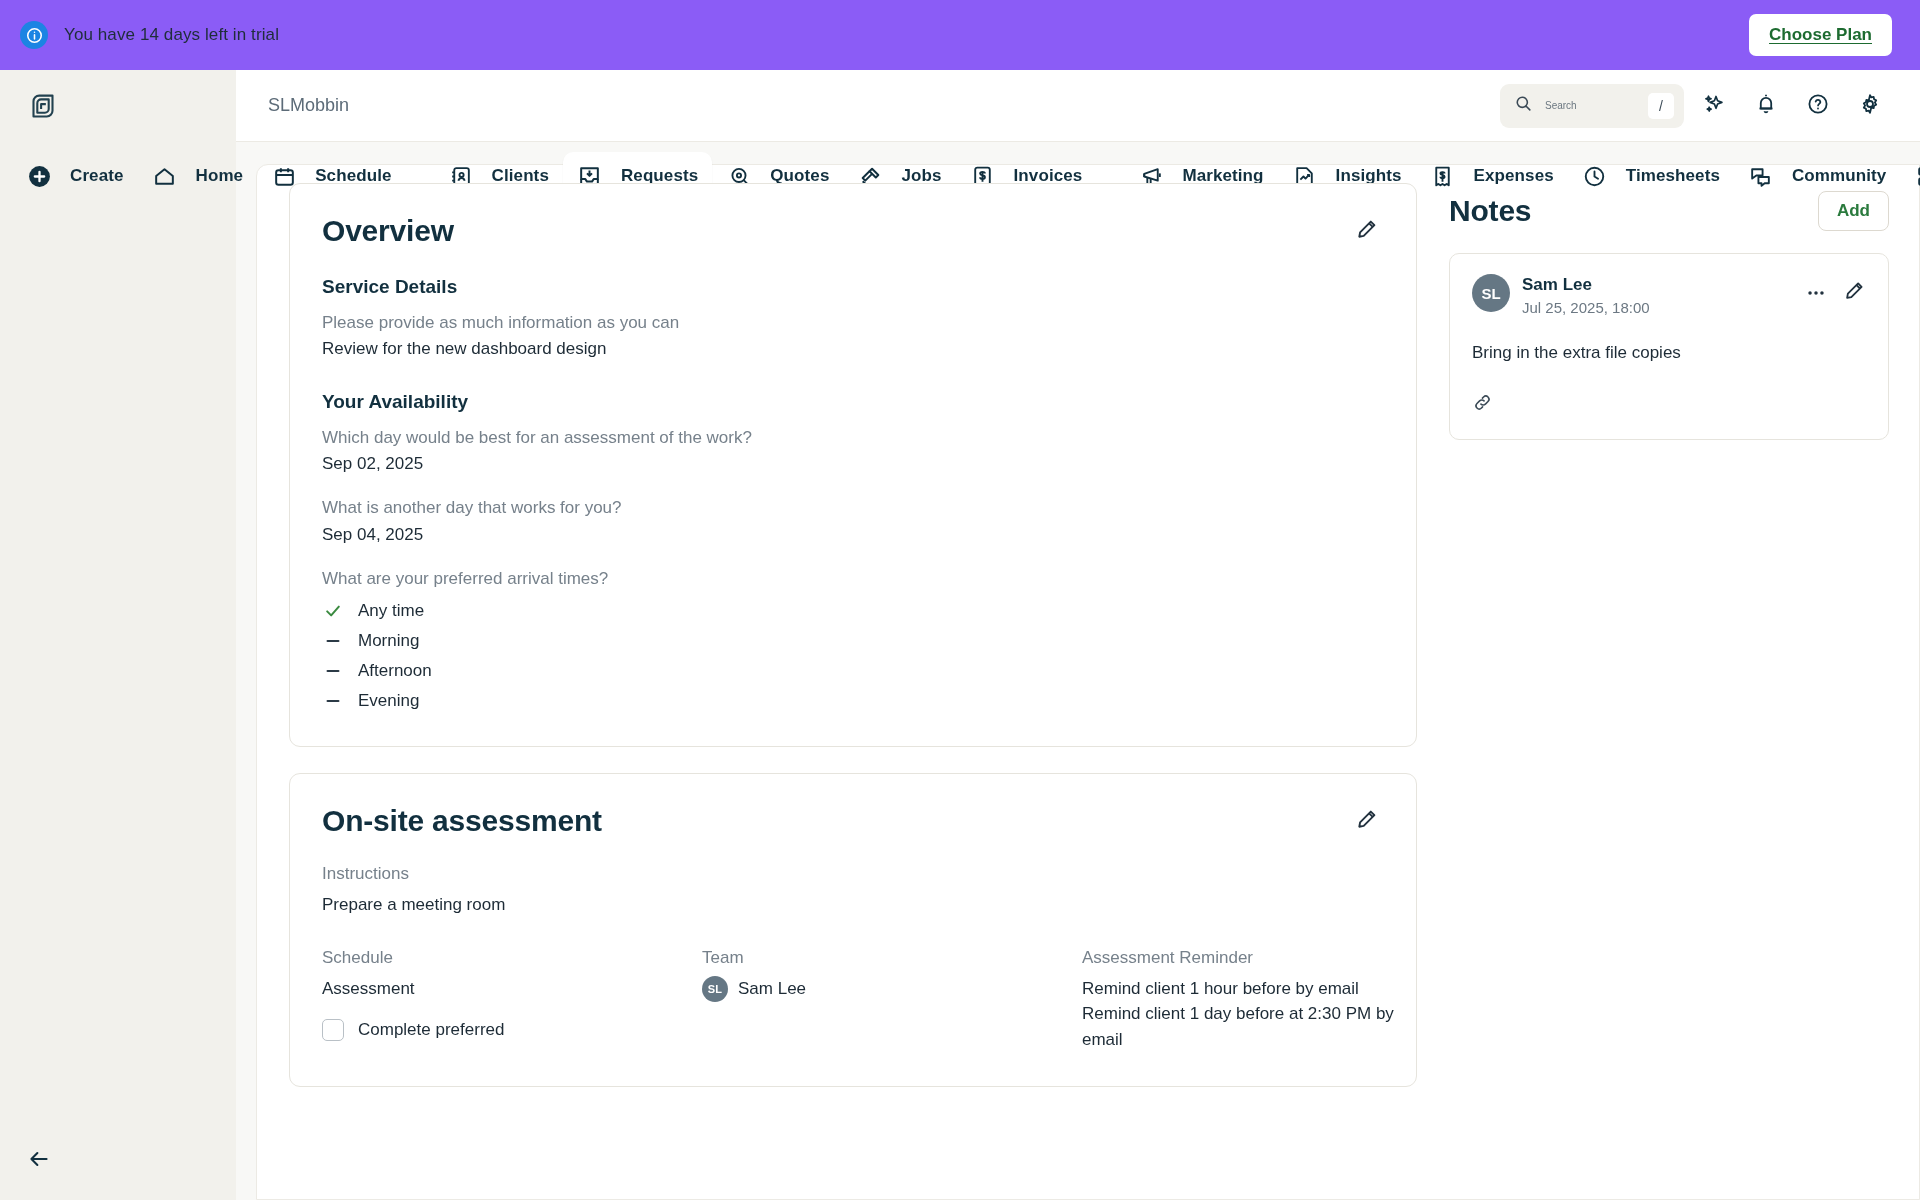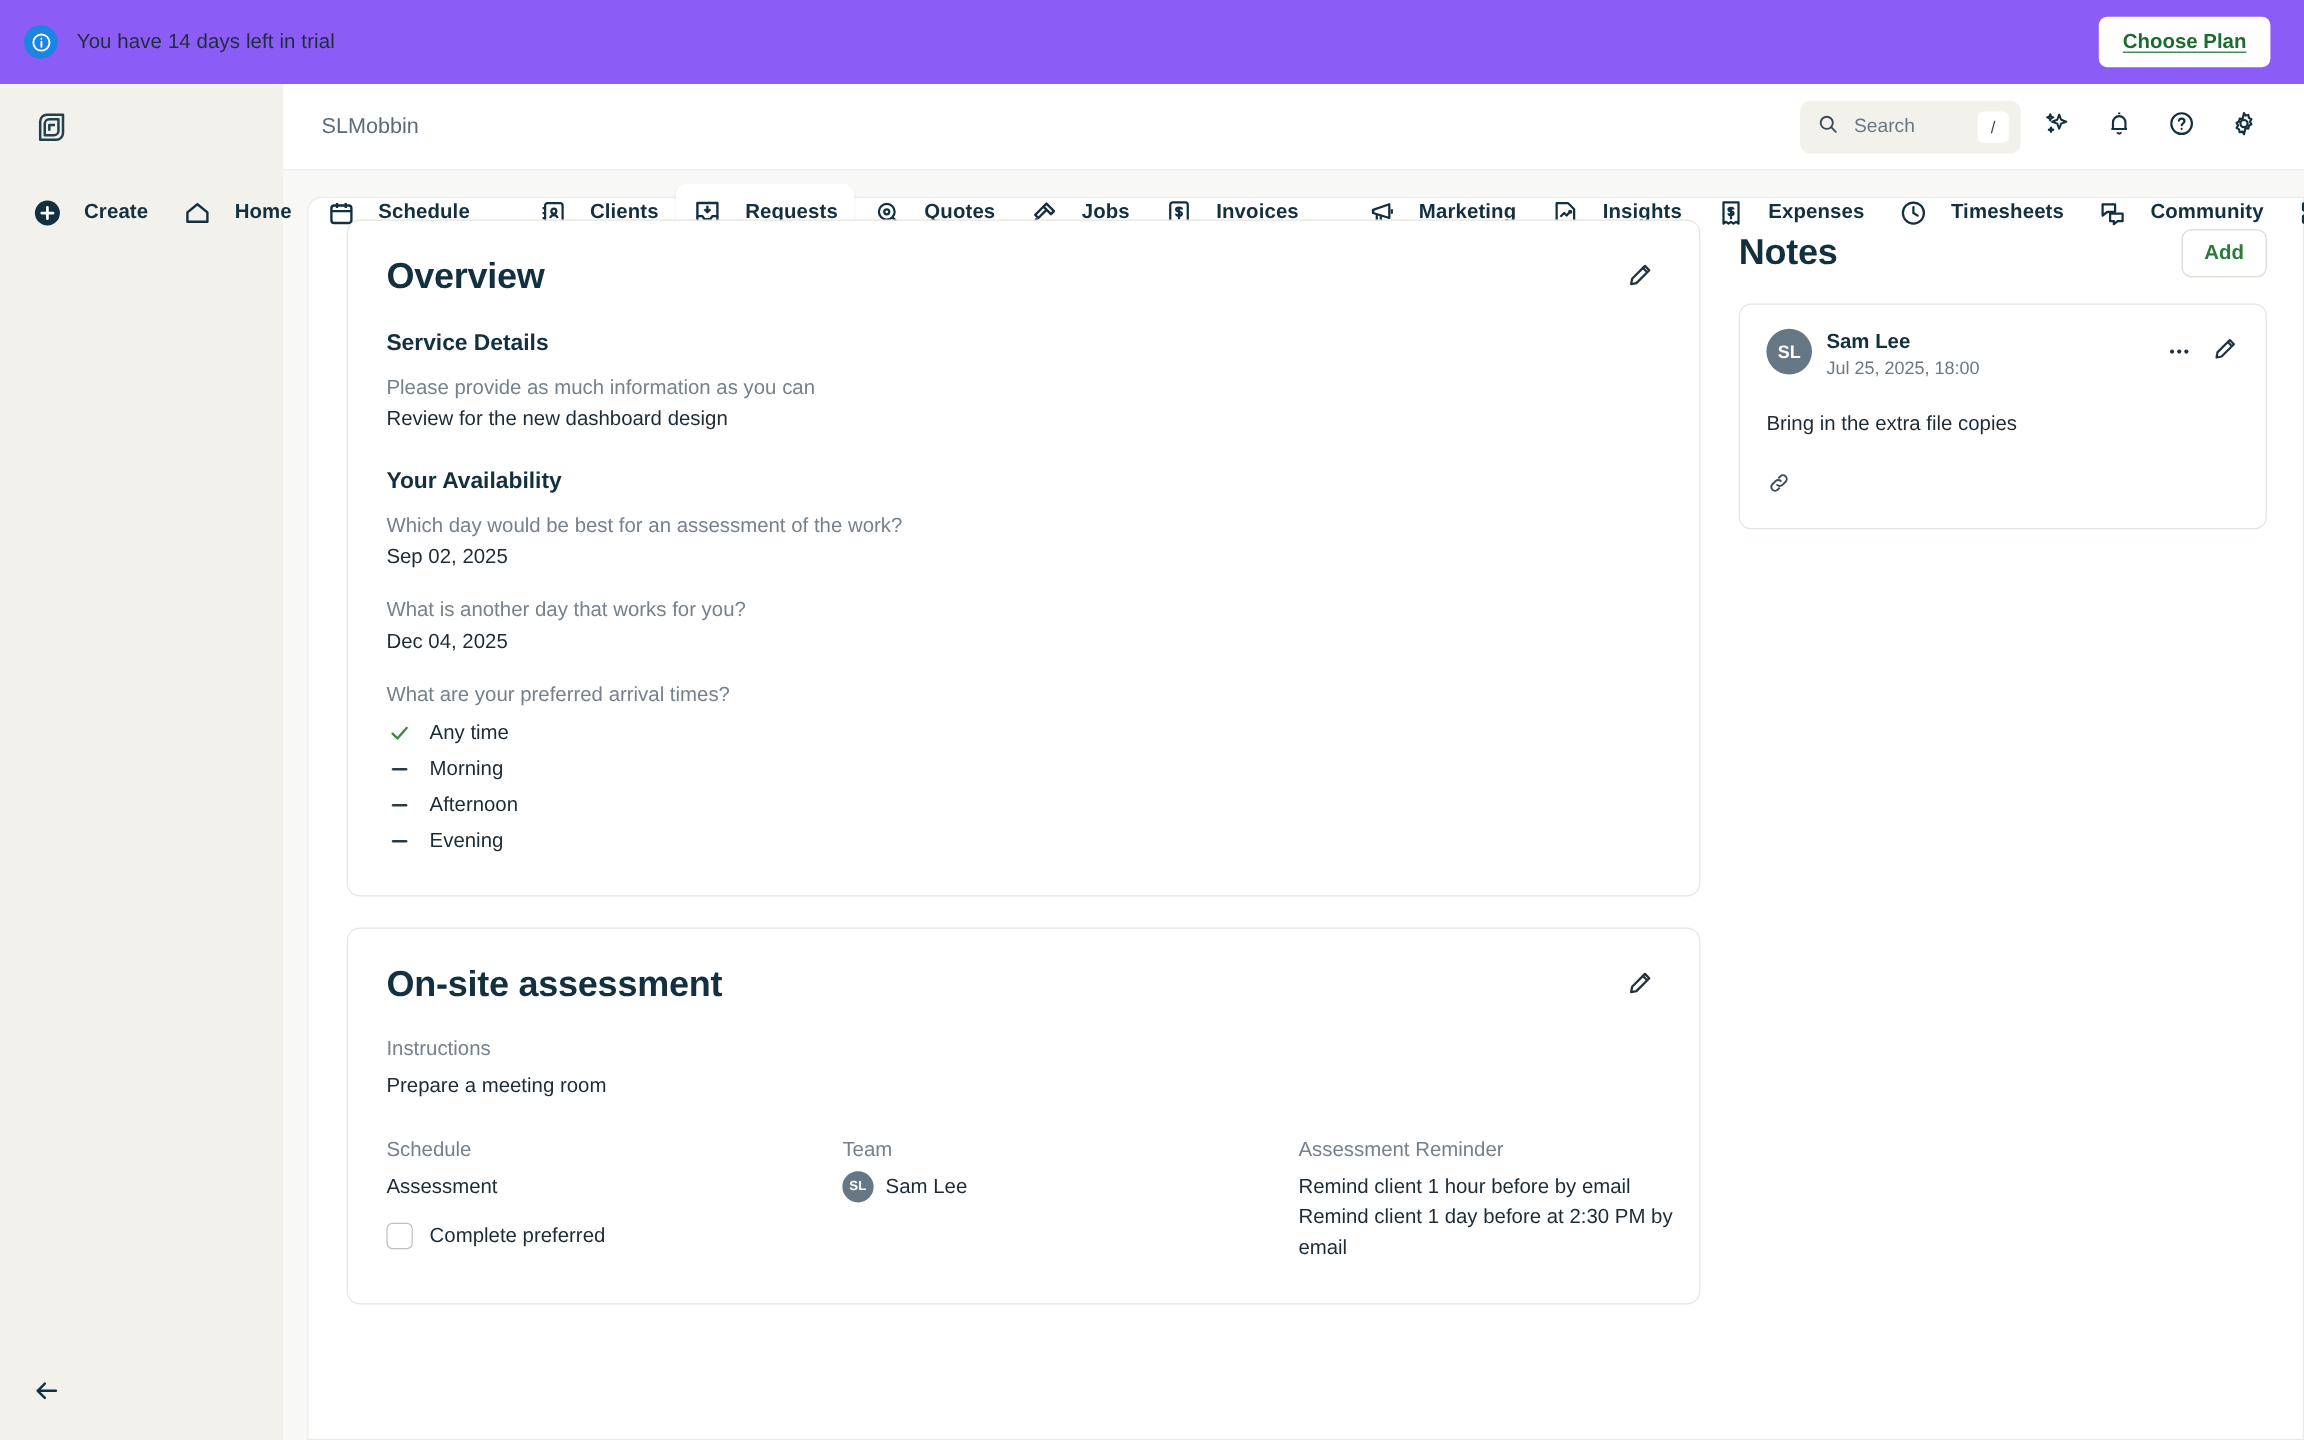--- a/index.html
+++ b/index.html
@@ -75,21 +75,21 @@
     border-bottom: 1px solid #eceae4;
   }
   .breadcrumb { font-size: 18px; color: #5c6b78; }
   .topbar-right { margin-left: auto; display: flex; align-items: center; gap: 8px; }
   .search-box {
     display: flex; align-items: center; gap: 12px;
     background: #f2f1ec; border-radius: 9px;
     height: 44px; width: 184px; padding: 0 10px 0 14px;
     cursor: text;
   }
-  .search-placeholder { font-size: 16px; color: #6b7780; flex: 1; }
+  .search-placeholder { font-size: 10px; color: #6b7780; flex: 1; }
   .kbd {
     background: #ffffff; border-radius: 5px;
     min-width: 26px; height: 26px;
     display: flex; align-items: center; justify-content: center;
     font-size: 14px; color: #3c4b57;
   }
   .icon-btn {
     width: 44px; height: 44px; border-radius: 9px;
     display: flex; align-items: center; justify-content: center;
     cursor: pointer; color: #12303f; background: transparent; border: none;
@@ -493,21 +493,21 @@
 
             <h3 class="sec-title">Your Availability</h3>
 
             <div class="q-block">
               <div class="q-label">Which day would be best for an assessment of the work?</div>
               <div class="q-value">Sep 02, 2025</div>
             </div>
 
             <div class="q-block">
               <div class="q-label">What is another day that works for you?</div>
-              <div class="q-value">Dec 04, 2025</div>
+              <div class="q-value">Sep 04, 2025</div>
             </div>
 
             <div class="q-label">What are your preferred arrival times?</div>
 
             <div class="choice-list">
 
               <div class="choice">
                 <span class="choice-mark">
                   <svg width="20" height="20" viewBox="0 0 24 24" fill="none" stroke="#3a8a3f" stroke-width="2.4" stroke-linecap="round" stroke-linejoin="round">
                       <path d="M5 12.5 9.8 17.3 19 6.8"></path>

